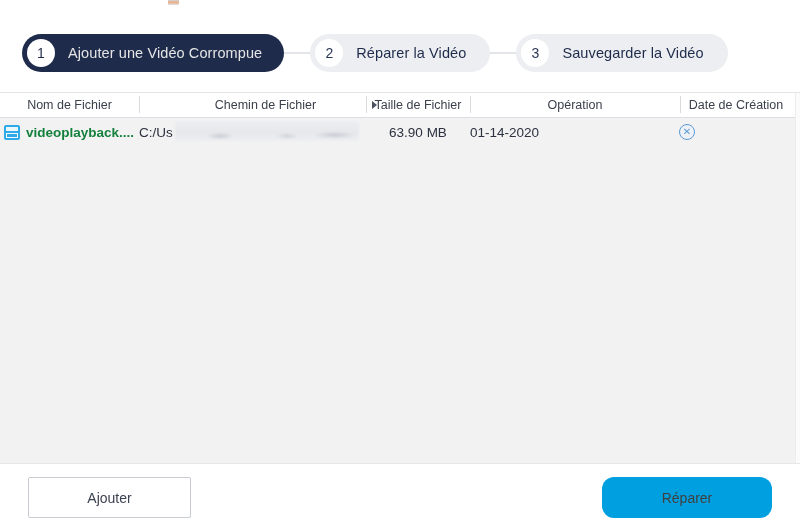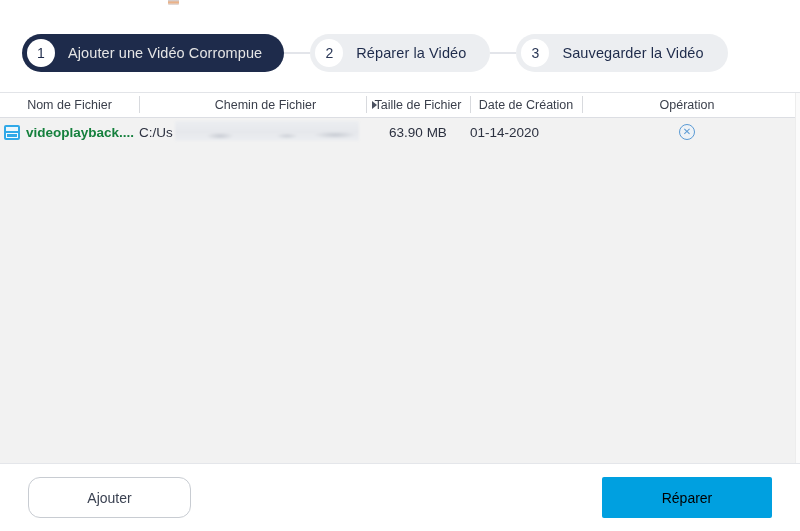--- a/index.html
+++ b/index.html
@@ -279,36 +279,36 @@
     align-items: center;
     justify-content: space-between;
     padding: 0 28px;
     box-sizing: border-box;
   }
   .btn-add {
     width: 163px;
     height: 41px;
     border: 1px solid #c8ccd2;
     background: #ffffff;
-    border-radius: 12px;
+    border-radius: 2px;
     color: #3b4252;
     font-size: 14px;
     font-family: "Liberation Sans", sans-serif;
     cursor: pointer;
     display: flex;
     align-items: center;
     justify-content: center;
   }
   .btn-repair {
     width: 170px;
     height: 41px;
     border: none;
     background: #00a0e0;
-    border-radius: 2px;
-    color: #000000;
+    border-radius: 12px;
+    color: #404040;
     font-size: 14px;
     font-family: "Liberation Sans", sans-serif;
     cursor: pointer;
     display: flex;
     align-items: center;
     justify-content: center;
   }
 </style>
 </head>
 <body>
@@ -348,25 +348,25 @@
       <div class="th th-name">
         <span>Nom de Fichier</span>
       </div>
       <div class="th th-path">
         <span>Chemin de Fichier</span>
       </div>
       <div class="th th-size">
         <span class="sort-caret"></span>
         <span>Taille de Fichier</span>
       </div>
+      <div class="th th-op">
+        <span>Opération</span>
+      </div>
       <div class="th th-date">
         <span>Date de Création</span>
-      </div>
-      <div class="th th-op">
-        <span>Opération</span>
       </div>
     </div>
 
     <div class="tbody">
 
       <div class="trow">
         <div class="td td-name">
           <span class="file-icon"></span>
           <span class="file-name">videoplayback....</span>
         </div>

